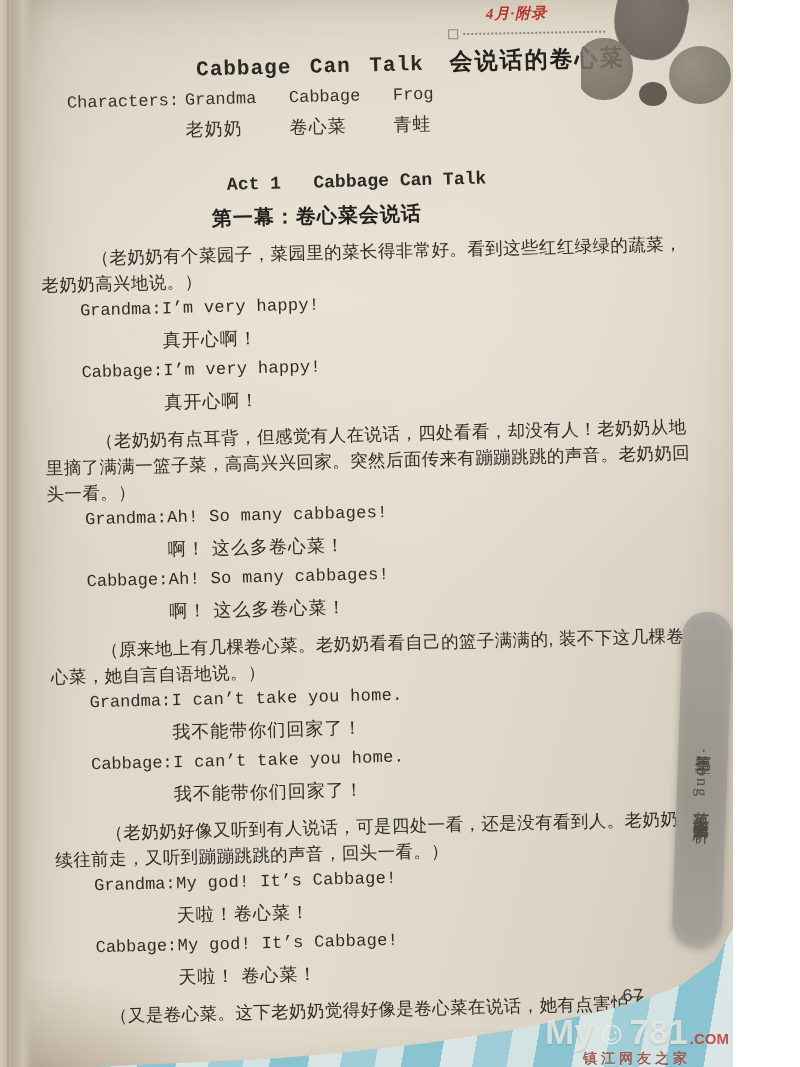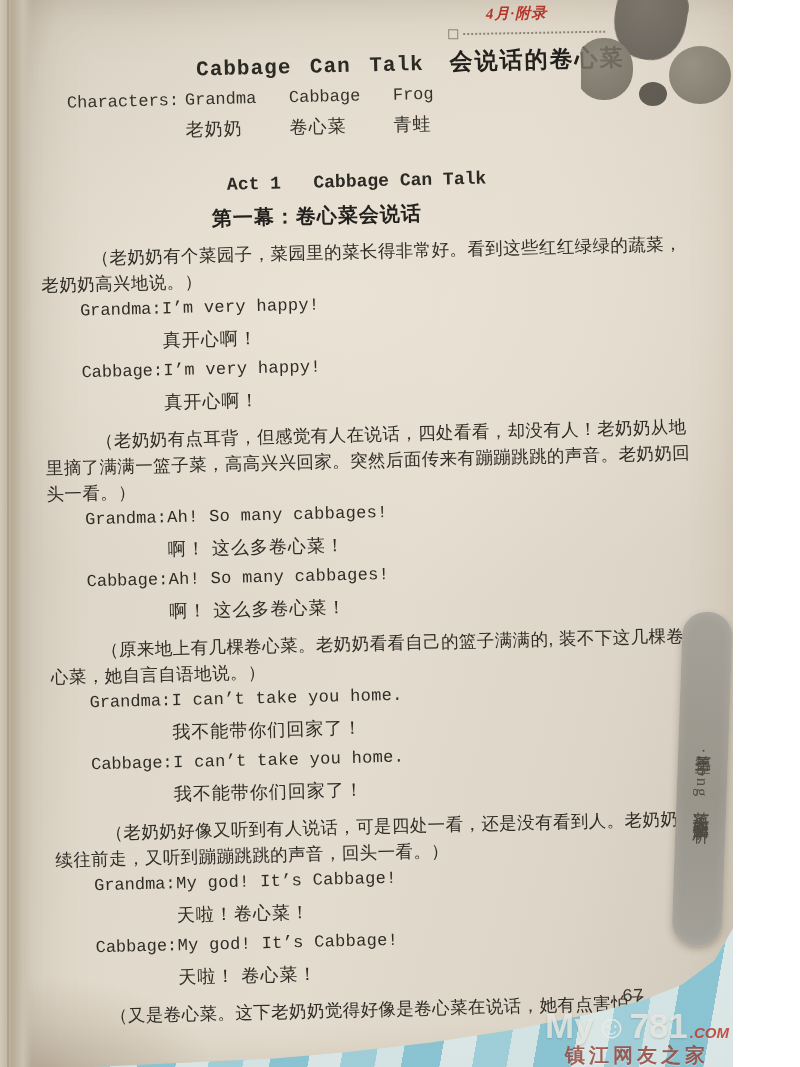--- a/index.html
+++ b/index.html
@@ -80,22 +80,22 @@
     display:flex;align-items:center;justify-content:center;}
   .side-tab span{writing-mode:vertical-rl;text-orientation:mixed;font-size:16.5px;
     letter-spacing:2px;color:#4e4a42;font-family:"Liberation Serif","DejaVu Serif",serif;}
 
   
   .watermark{position:absolute;right:4px;bottom:2px;z-index:6;text-align:center;line-height:1;}
   .wm-top{display:flex;align-items:baseline;justify-content:flex-end;}
   .wm-big{font-size:35px;font-weight:800;color:rgba(236,236,230,.8);
     text-shadow:0 1px 2px rgba(80,80,80,.25);letter-spacing:0;}
   .wm-smiley{font-size:33px;color:rgba(236,236,230,.85);margin:0 1px;}
-  .wm-com{font-size:15px;font-weight:800;color:#c0392b;margin-left:2px;opacity:.85;font-style:italic;}
-  .wm-sub{margin-top:2px;font-size:20px;font-weight:700;letter-spacing:4px;
+  .wm-com{font-size:15px;font-weight:800;color:#c0392b;margin-left:2px;opacity:.85;}
+  .wm-sub{margin-top:2px;font-size:14px;font-weight:700;letter-spacing:4px;
     color:rgba(140,55,45,.78);text-shadow:0 1px 1px rgba(255,255,255,.4);}
 </style>
 </head>
 <body>
 
 <div class="photo">
   <div class="fabric-haze"></div>
 
   <div class="page">
     <div class="spine"></div>

